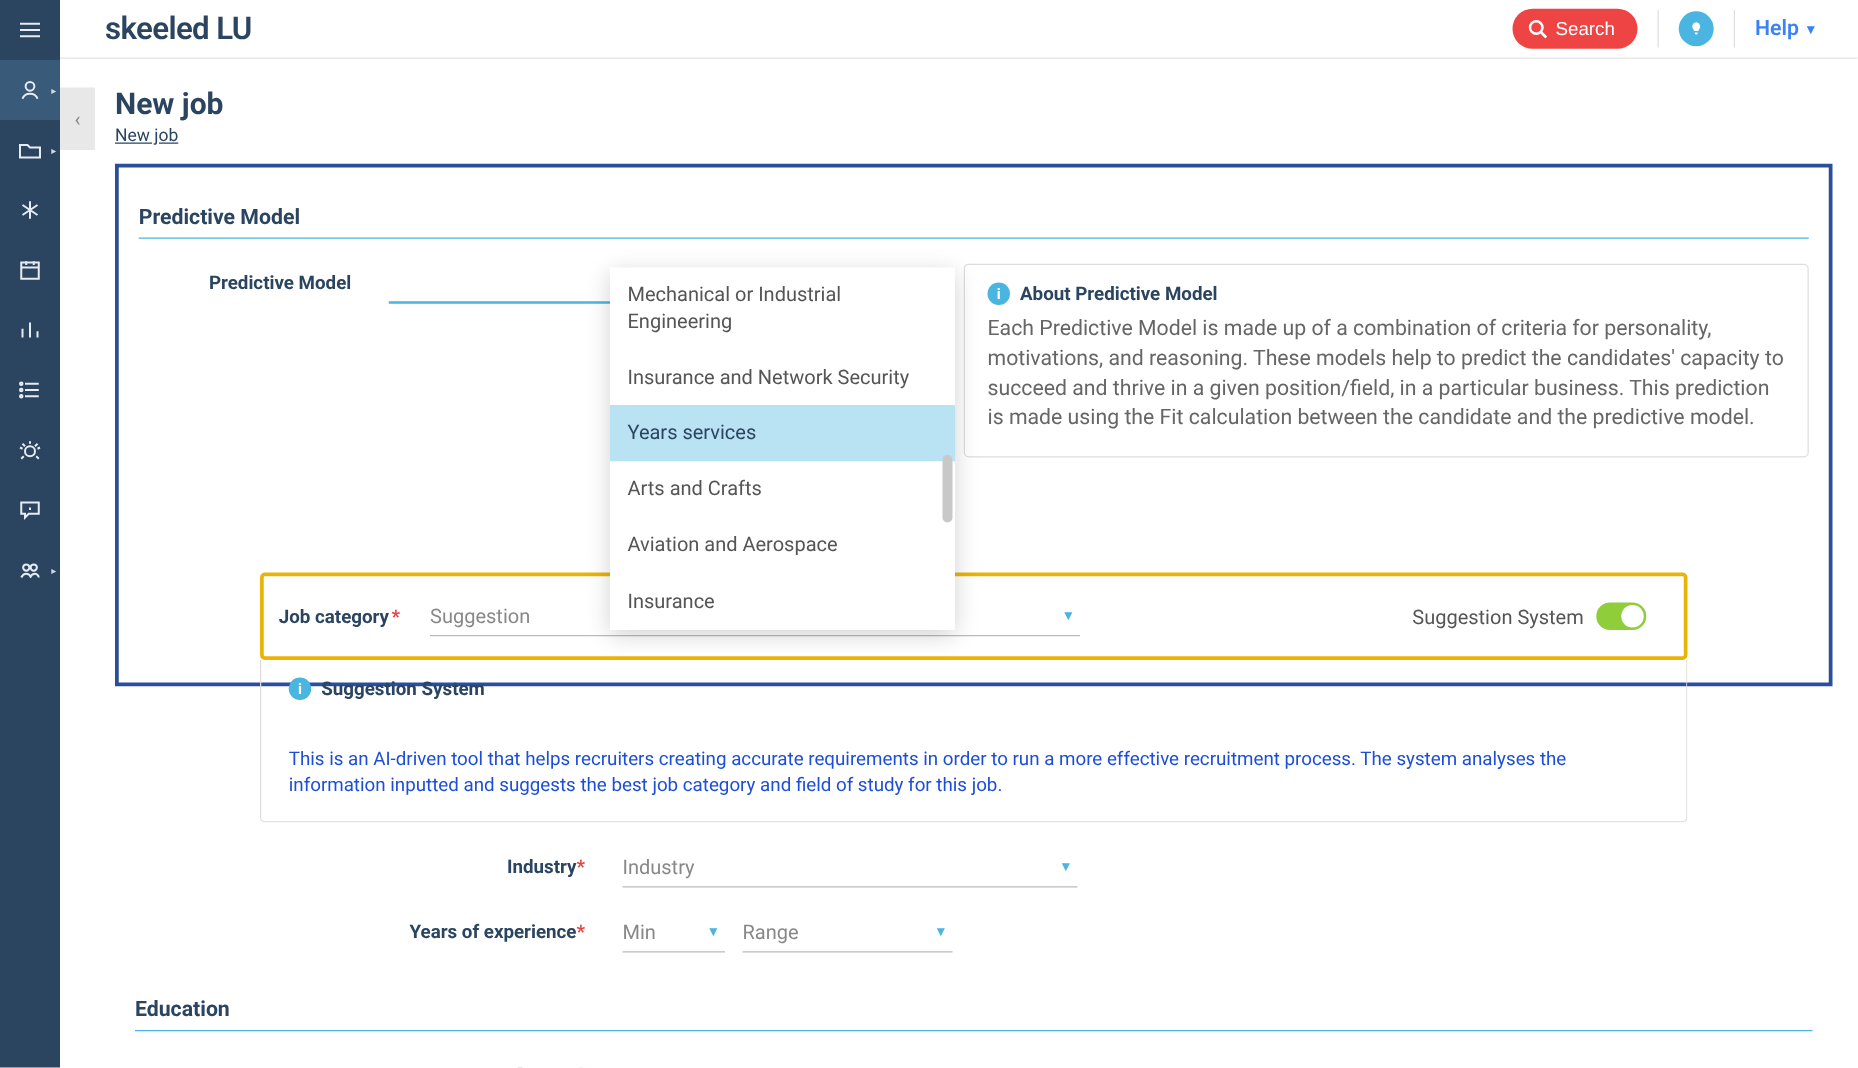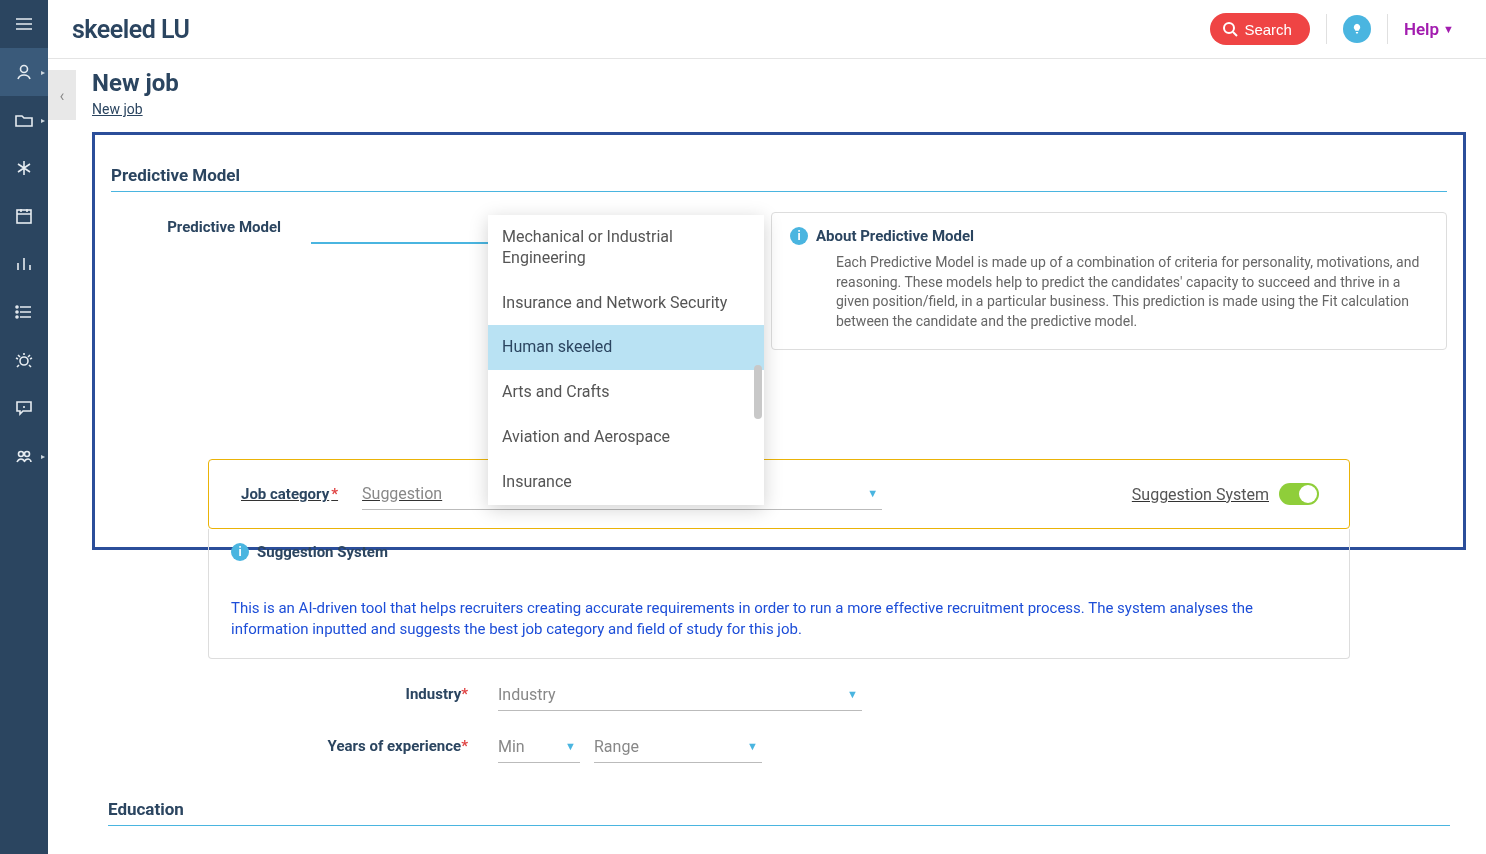--- a/index.html
+++ b/index.html
@@ -35,40 +35,40 @@
   position: absolute;
   left: 48px; top: 70px;
   width: 28px; height: 50px;
   background: #e8e8e8;
   display: flex; align-items: center; justify-content: center;
   color: #888; cursor: pointer; font-size: 16px;
 }
 .topbar {
   position: absolute;
   left: 48px; right: 0; top: 0;
-  height: 59px;
+  height: 47px;
   border-bottom: 1px solid #e4e4e4;
   display: flex; align-items: center;
-  padding: 0 32px 0 24px;
+  padding: 0 32px 0 36px;
 }
 .brand { font-size: 25px; color: #2b4560; font-weight: 600; letter-spacing: -0.5px;}
 .topbar-right { margin-left: auto; display: flex; align-items: center; gap: 16px;}
 .search-btn {
   background: #ef4444; color: #fff; border: none; border-radius: 18px;
   height: 32px; padding: 0 18px 0 12px; display: flex; align-items: center; gap: 6px;
   font-size: 15px; cursor: pointer; font-weight: 500;
 }
 .search-btn svg { width: 16px; height: 16px; stroke: #fff; fill:none; stroke-width:2;}
 .vline { width:1px; height:30px; background:#e0e0e0;}
 .info-bulb {
   width: 28px; height: 28px; border-radius: 50%; background: #4ab5e0; color:#fff;
   display:flex; align-items:center; justify-content:center; cursor:pointer;
 }
 .info-bulb svg { width:14px; height:14px; fill:#fff;}
-.help-link { color:#a21caf; font-size:17px; font-weight:600; cursor:pointer; display:flex; align-items:center; gap:4px;}
+.help-link { color:#3b82f6; font-size:17px; font-weight:600; cursor:pointer; display:flex; align-items:center; gap:4px;}
 .help-link .caret { font-size:11px; }
 .main {
   position: absolute;
   left: 48px; right: 0; top: 59px; bottom: 0;
   padding: 10px 20px 0 44px;
   overflow: hidden;
 }
 .page-title { font-size: 24px; font-weight: 700; color:#2b4560; }
 .breadcrumb { font-size: 14px; color:#2b4560; text-decoration: underline; margin-top: 4px; display:inline-block;}
 .form-frame {
@@ -105,45 +105,44 @@
 .sm-select2 { width: 168px; }
 .info-panel {
   margin-left: auto;
   width: 676px;
   border: 1px solid #ddd; border-radius: 4px;
   padding: 14px 18px 18px 18px;
   background: #fff;
 }
 .info-panel-title { display:flex; align-items:center; gap:8px; font-weight:700; color:#2b4560; font-size:15px; margin-bottom:8px;}
 .info-panel-title .info-i { width:18px; height:18px; border-radius:50%; background:#4ab5e0; color:#fff; display:flex; align-items:center; justify-content:center; font-size:12px; font-weight:700;}
-.info-panel-body { color:#666; font-size:14px; line-height:1.4;margin-left:46px; }
+.info-panel-body { color:#666; font-size:17px; line-height:1.4; }
 .dropdown {
   position: absolute;
   left: 393px; top: 80px;
   width: 276px; max-height: 294px;
   background: #fff; box-shadow: 0 4px 18px rgba(0,0,0,0.18);
   z-index: 50;
   overflow: hidden;
 }
 .dropdown-item {
   padding: 12px 14px; font-size: 16px; color:#555; cursor:pointer;
   line-height:1.3;
 }
 .dropdown-item.highlighted { background:#b9e2f3; color:#2b4560; }
 .dropdown-scroll-thumb {
   position:absolute; right:2px; top:150px; width:8px; height:54px; background:#c8c8c8; border-radius:4px;
 }
 
 .below-frame { padding: 0 16px; position: relative; top: -1px; }
 .sugg-box {
   display:flex; align-items:center;
-  border:1px solid #eab308; border-radius:4px; height:70px;
-  padding: 0 30px 0 32px;
+  border:3px solid #eab308; border-radius:4px; height:70px;
+  padding: 0 30px 0 12px;
   margin: 0 100px 0 100px;
-  text-decoration: underline;
 }
 .sugg-label { font-weight:700; color:#2b4560; font-size:15px; margin-right: 24px; white-space: nowrap; }
 .sugg-label .req-star { margin-left: 2px;}
 .sugg-right { margin-left: auto; display:flex; align-items:center; gap:10px; }
 .sugg-right-label { color:#555; font-size:16px;}
 .toggle {
   width: 40px; height: 22px; border-radius: 11px; background:#8fce3a; position:relative; cursor:pointer;
 }
 .toggle-knob { width:18px; height:18px; border-radius:50%; background:#fff; position:absolute; right:2px; top:2px; }
 .callout-box {
@@ -286,21 +285,21 @@
         </div>
         <div class="info-panel-body">Each Predictive Model is made up of a combination of criteria for personality, motivations, and reasoning. These models help to predict the candidates' capacity to succeed and thrive in a given position/field, in a particular business. This prediction is made using the Fit calculation between the candidate and the predictive model.</div>
       </aside>
     </div>
 
 
     <div class="dropdown">
       <div id="dd-list">
           <div class="dropdown-item">Mechanical or Industrial Engineering</div>
           <div class="dropdown-item">Insurance and Network Security</div>
-          <div class="dropdown-item highlighted">Human skeeled</div>
+          <div class="dropdown-item highlighted">Years services</div>
           <div class="dropdown-item">Arts and Crafts</div>
           <div class="dropdown-item">Aviation and Aerospace</div>
           <div class="dropdown-item">Insurance</div>
         </div>
       <div class="dropdown-scroll-thumb"></div>
     </div>
   </div>
 
   
   <div class="below-frame">

